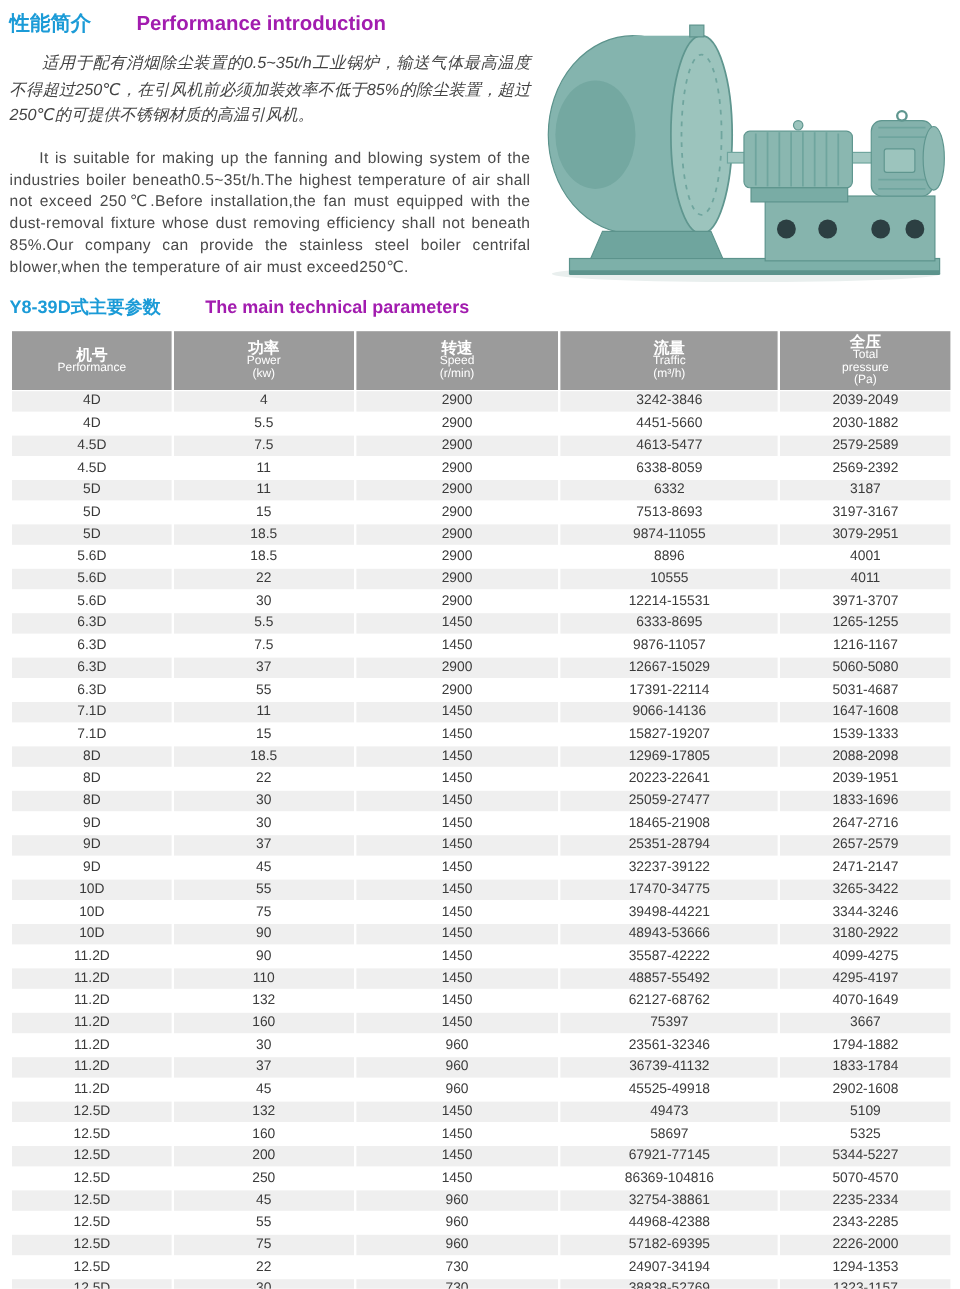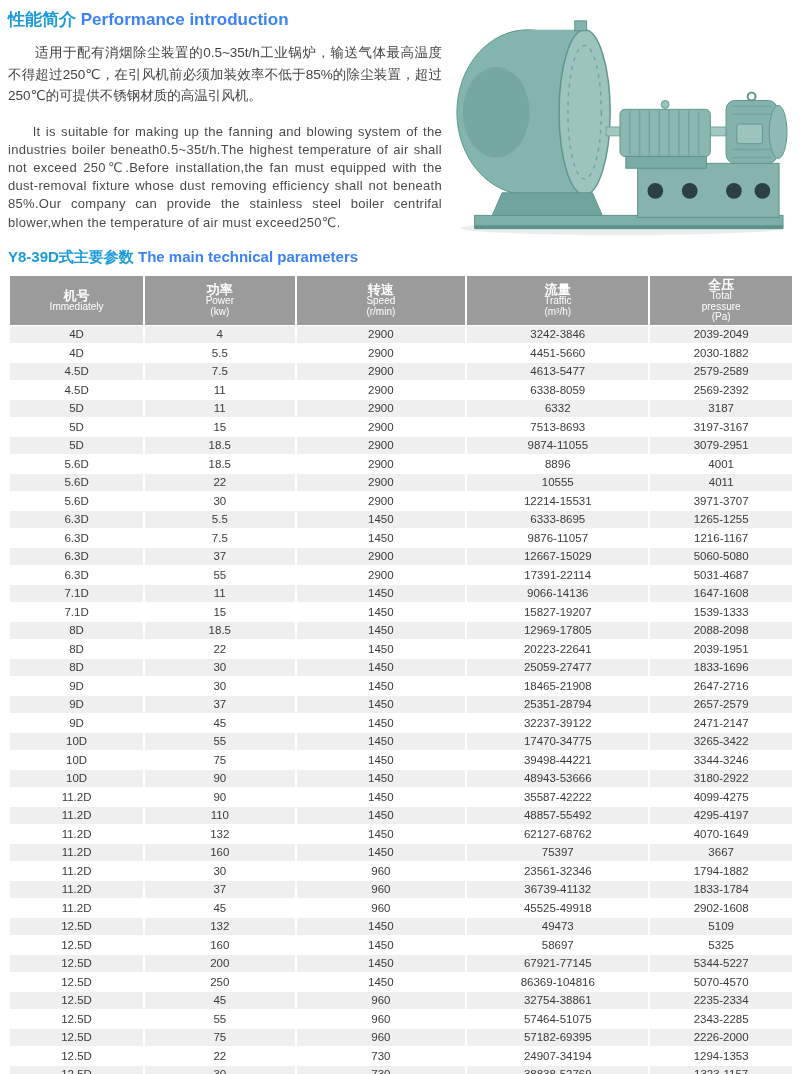--- a/index.html
+++ b/index.html
@@ -16,24 +16,24 @@
     color:var(--text-dark);overflow:hidden;
   }
   .content{padding:6px 7px 0 8px;}
 
   
   .intro{display:flex;height:232px;}
   .intro-left{width:434px;flex:none;}
   .intro-right{flex:1;padding-left:6px;position:relative;}
   .page-title{margin:4px 0 12px 0;font-size:17px;line-height:20px;font-weight:700;}
   .zh-accent{color:var(--accent-blue);}
-  .en-title{color:#3b82f6;font-weight:600;}
+  .en-title{color:#a21caf;font-weight:600;margin-left:33px;}
   .para-zh{
     margin:0 0 16px 0;font-size:13.5px;line-height:21.5px;color:#434343;
-    text-indent:2em;text-align:justify;
+    text-indent:2em;text-align:justify;font-style:italic;
   }
   .para-en{
     margin:0;font-size:13px;line-height:18.2px;color:#4a4a4a;
     text-indent:1.9em;text-align:justify;letter-spacing:0.3px;
   }
   .fan-figure{position:absolute;top:10px;left:0;width:352px;height:222px;}
 
   
   .section-title{margin:10px 0 9px 0;font-size:15px;line-height:18px;font-weight:700;}
 
@@ -117,21 +117,21 @@
         <col class="c1">
           <col class="c2">
           <col class="c3">
           <col class="c4">
           <col class="c5">
       </colgroup>
       <thead>
         <tr>
             <th>
               <div class="h-zh">机号</div>
-              <div class="h-line">Immediately</div>
+              <div class="h-line">Performance</div>
             </th>
             <th>
               <div class="h-zh">功率</div>
               <div class="h-line">Power</div>
               <div class="h-line">(kw)</div>
             </th>
             <th>
               <div class="h-zh">转速</div>
               <div class="h-line">Speed</div>
               <div class="h-line">(r/min)</div>
@@ -406,21 +406,21 @@
             <td>12.5D</td>
             <td>45</td>
             <td>960</td>
             <td>32754-38861</td>
             <td>2235-2334</td>
           </tr>
           <tr>
             <td>12.5D</td>
             <td>55</td>
             <td>960</td>
-            <td>57464-51075</td>
+            <td>44968-42388</td>
             <td>2343-2285</td>
           </tr>
           <tr>
             <td>12.5D</td>
             <td>75</td>
             <td>960</td>
             <td>57182-69395</td>
             <td>2226-2000</td>
           </tr>
           <tr>

